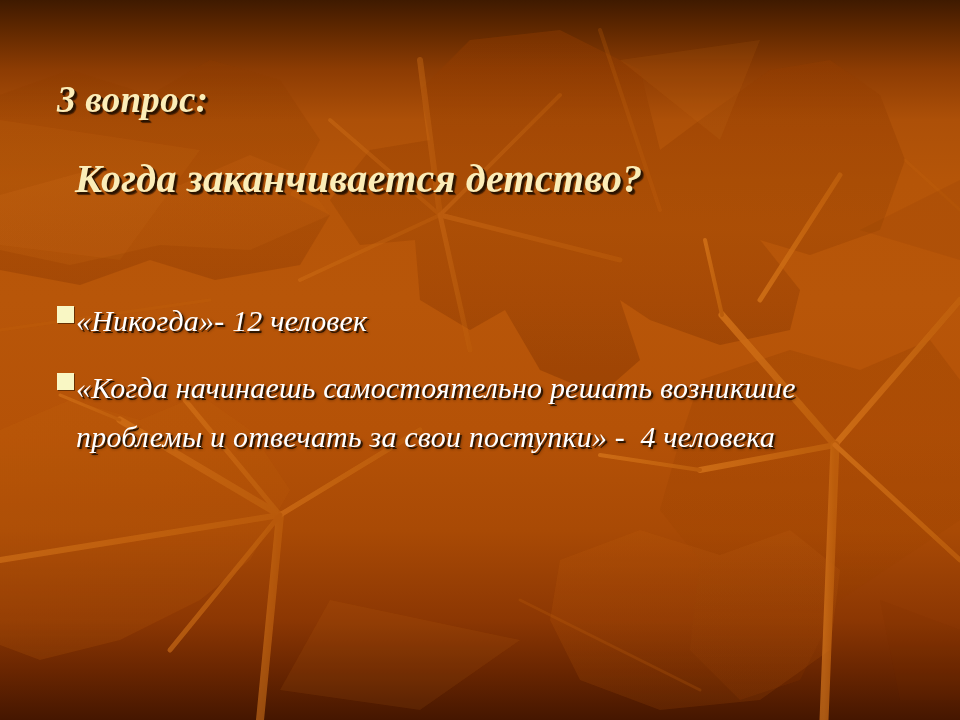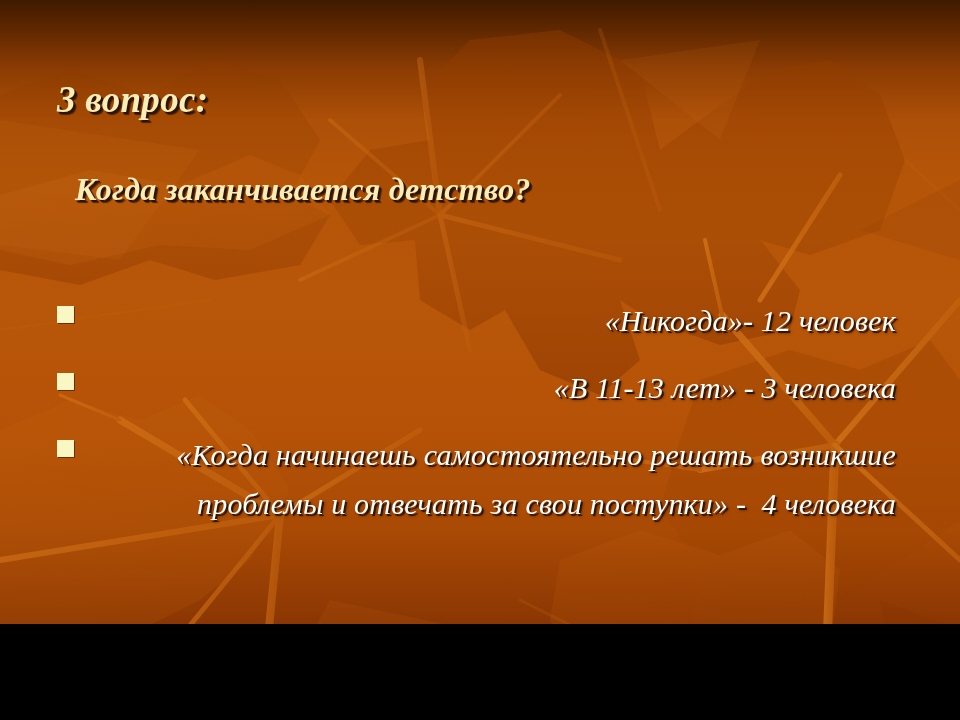--- a/index.html
+++ b/index.html
@@ -3,21 +3,21 @@
 <meta charset="utf-8">
 <style>
   html, body {
     margin: 0;
     padding: 0;
     background: #000;
   }
   #slide {
     position: relative;
     width: 960px;
-    height: 624px;
+    height: 720px;
     overflow: hidden;
     background: #b35209;
     font-family: "Liberation Serif", "DejaVu Serif", serif;
   }
   
   .bg-gradient {
     position: absolute;
     inset: 0;
     background: linear-gradient(to bottom,
         #3f1a00 0px,
@@ -51,34 +51,33 @@
     color: #fbedb8;
     font-weight: bold;
     font-style: italic;
     font-size: 37px;
     line-height: 52px;
     letter-spacing: 0.3px;
     text-shadow: 2px 2px 0 #2b1400, 3px 3px 1px rgba(20,8,0,0.65);
     white-space: pre;
   }
   .title-line.l1 { padding-left: 57px; }
-  .title-line.l2 { padding-left: 75px; margin-top: 37px; font-size: 32px; }
+  .title-line.l2 { padding-left: 75px; margin-top: 27px; font-size: 40px; }
 
   .bullet-list {
     position: absolute;
     left: 0;
     top: 296px;
     width: 900px;
   }
   .bullet-row {
     position: relative;
     display: block;
-    padding-left: 116px;
+    padding-left: 76px;
     margin-bottom: 18px;
-    text-align: right;
   }
   .bullet-marker {
     position: absolute;
     left: 57px;
     top: 10px;
     width: 17px;
     height: 17px;
     background: #f9f7c4;
     box-shadow: 1px 1px 0 rgba(40,18,0,0.55);
   }
@@ -200,24 +199,20 @@
       <div class="title-line l2">Когда заканчивается детство?</div>
     </div>
 
     <div class="bullet-list">
 
       <div class="bullet-row">
         <span class="bullet-marker"></span>
         <span class="bullet-text">«Никогда»- 12 человек</span>
       </div>
 
-      <div class="bullet-row">
-        <span class="bullet-marker"></span>
-        <span class="bullet-text">«В 11-13 лет» - 3 человека</span>
-      </div>
 
       <div class="bullet-row">
         <span class="bullet-marker"></span>
         <span class="bullet-text">«Когда начинаешь самостоятельно решать возникшие проблемы и отвечать за свои поступки» -  4 человека</span>
       </div>
 
     </div>
   </div>
 </div>
 

